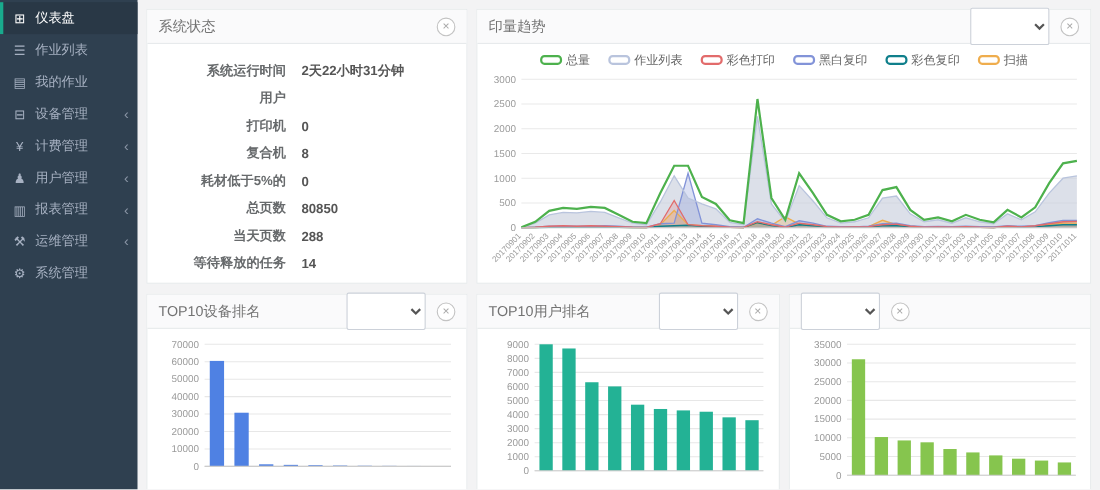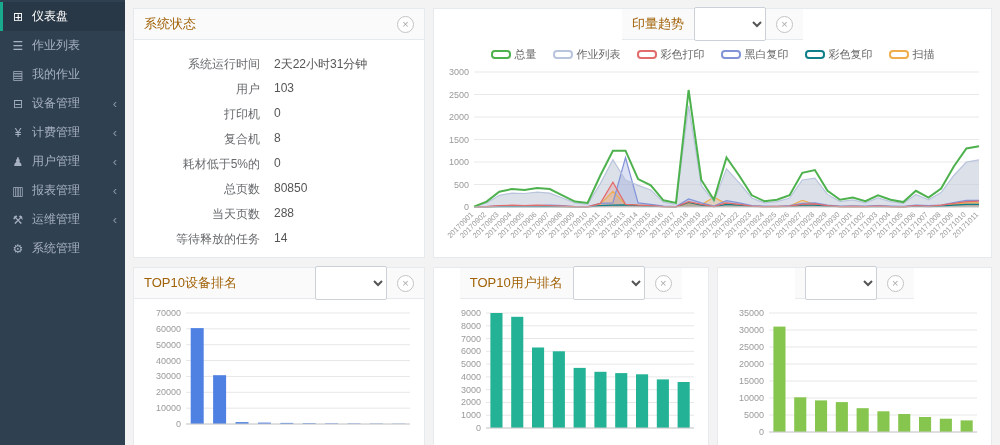--- a/index.html
+++ b/index.html
@@ -17,33 +17,33 @@
   .s-chevron { color:#8a95a5; font-size:13px; margin-left:4px; }
 
   
   .main { flex:1; padding:8px; display:flex; flex-direction:column; gap:9px; overflow:hidden; }
   .row { display:flex; gap:8px; }
   .row.top { height:250px; }
   .row.bottom { height:196px; }
 
   .panel { background:#fff; border:1px solid #e7eaec; display:flex; flex-direction:column; min-width:0; }
   .panel-status, .panel-devices { width:292px; flex-shrink:0; }
-  .panel-trend, .panel-users, .panel-depts { flex:1;align-items:center; }
+  .panel-trend, .panel-users, .panel-depts { flex:1; }
 
   .panel-head { display:flex; align-items:center; gap:10px; height:31px; padding:0 10px;
                 background:#fafafb; border-bottom:1px solid #e7eaec; flex-shrink:0; }
-  .panel-title { flex:1; font-size:13px; color:#a16207; white-space:nowrap; }
+  .panel-title { flex:1; font-size:13px; color:#737373; white-space:nowrap; }
   .panel-select { font-size:12px; color:#555; border:1px solid #ccd1d9; background:#fff;
                   border-radius:2px; height:21px; padding:16px 2px; min-width:72px; }
   .close-btn { width:17px; height:17px; border-radius:50%; border:1px solid #c3c3c3; background:#fff;
                color:#a9a9a9; font-size:11px; line-height:15px; text-align:center; cursor:pointer; flex-shrink:0; }
 
   
   .status-body { padding:12px 14px 6px; }
-  .status-row { display:flex; padding:4px 0; font-size:12px; }
+  .status-row { display:flex; align-items:center; padding:4px 0; font-size:12px;font-weight:bold; }
   .status-label { width:112px; text-align:right; color:#676a6c; margin-right:14px; white-space:nowrap; }
   .status-value { flex:1; color:#555; white-space:nowrap; }
 
   
   .legend { display:flex; justify-content:center; align-items:center; gap:16px;
             padding:7px 0 2px; font-size:11px; color:#666; flex-shrink:0; }
   .legend-item { display:flex; align-items:center; gap:4px; cursor:pointer; }
   .legend-swatch { width:20px; height:9px; border:2px solid #999; border-radius:4px; background:#fff; }
 
   .chart { flex:1; min-height:0; overflow:hidden; }
@@ -108,21 +108,20 @@
           <span class="panel-title">系统状态</span>
           <span class="close-btn">×</span>
         </header>
         <div class="status-body">
           <div class="status-row">
             <span class="status-label">系统运行时间</span>
             <span class="status-value">2天22小时31分钟</span>
           </div>
           <div class="status-row">
             <span class="status-label">用户</span>
-            <span class="status-value">103</span>
           </div>
           <div class="status-row">
             <span class="status-label">打印机</span>
             <span class="status-value">0</span>
           </div>
           <div class="status-row">
             <span class="status-label">复合机</span>
             <span class="status-value">8</span>
           </div>
           <div class="status-row">

